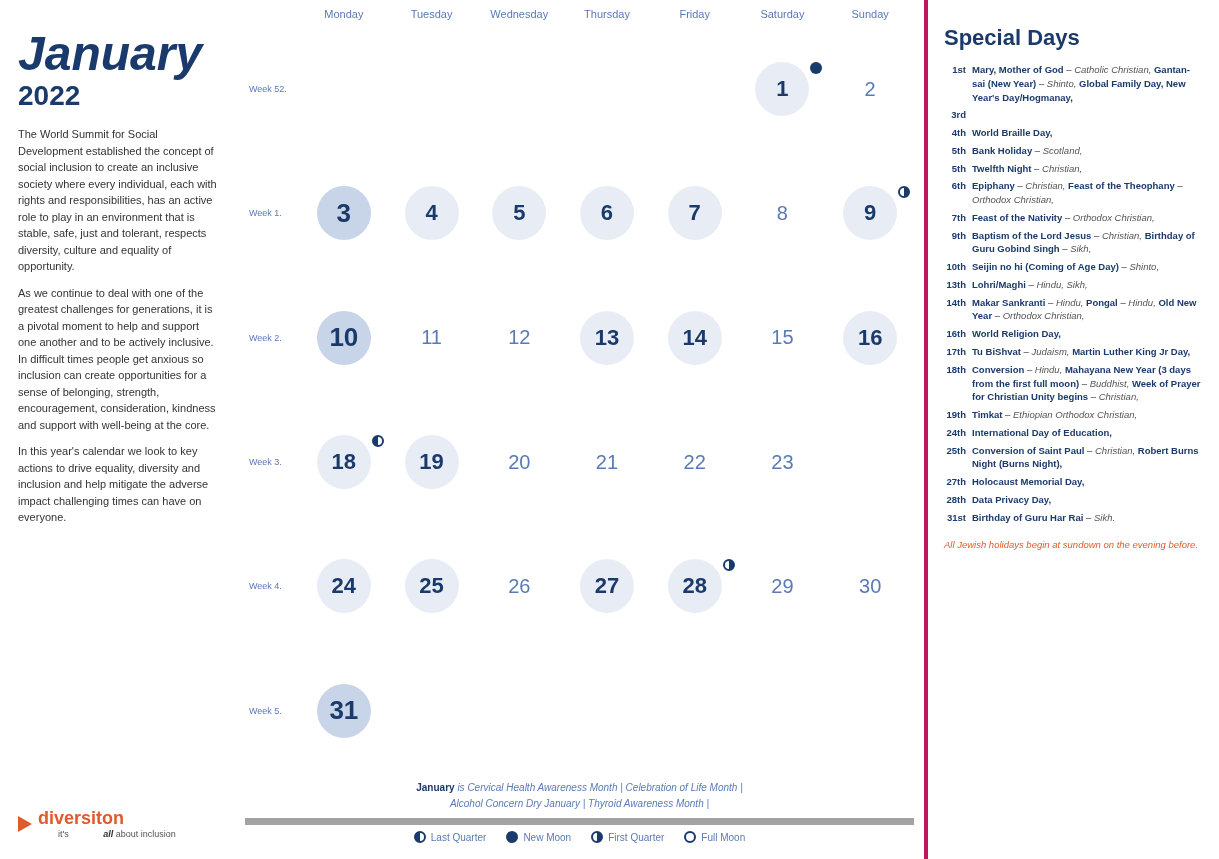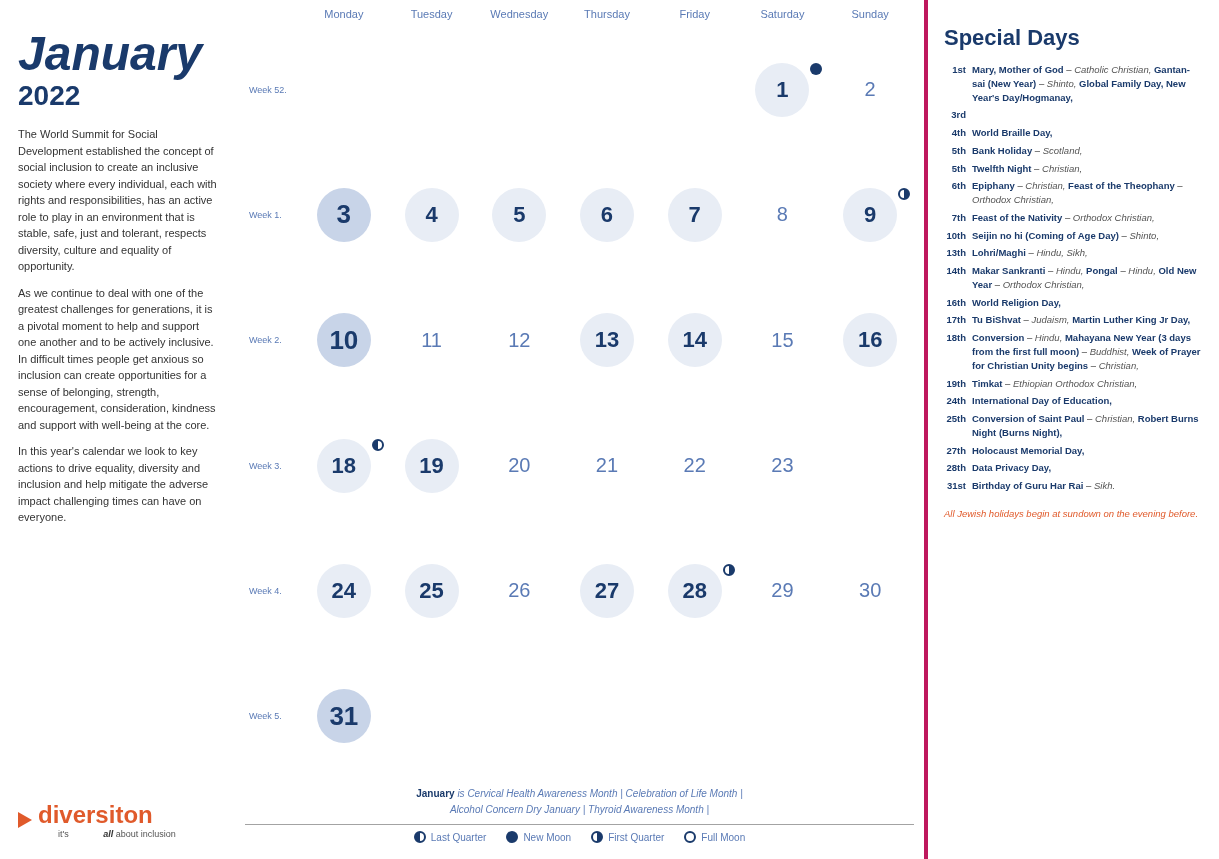--- a/index.html
+++ b/index.html
@@ -49,21 +49,21 @@
       gap: 6px;
       margin-top: 10px;
     }
     .logo-triangle {
       width: 0; height: 0;
       border-top: 8px solid transparent;
       border-bottom: 8px solid transparent;
       border-left: 14px solid #e05a2b;
     }
     .logo-text {
-      font-size: 24px;
+      font-size: 18px;
       font-weight: 900;
       color: #1a3a6b;
     }
     .logo-text span { color: #e05a2b; }
     .logo-sub {
       font-size: 9px;
       color: #555;
       margin-left: 20px;
     }
     .logo-sub span { font-style: italic; font-weight: bold; color: #333; margin-left: 32px; }
@@ -170,21 +170,21 @@
       color: #5a7ab5;
       padding: 8px 0 6px 0;
       line-height: 1.6;
     }
     .cal-legend {
       display: flex;
       justify-content: center;
       gap: 20px;
       align-items: flex-end;
       padding: 6px 0;
-      border-top: 1px solid #a3a3a3;
+      border-top: 7px solid #a3a3a3;
       font-size: 10px;
       color: #5a7ab5;
     }
     .legend-item {
       display: flex;
       align-items: center;
       gap: 5px;
     }
 
     
@@ -440,20 +440,24 @@
       </div>
       <div class="special-day-entry">
         <span class="sd-date">6th</span>
         <span class="sd-text"><strong>Epiphany</strong> – <em>Christian,</em> <strong>Feast of the Theophany</strong> – <em>Orthodox Christian,</em></span>
       </div>
       <div class="special-day-entry">
         <span class="sd-date">7th</span>
         <span class="sd-text"><strong>Feast of the Nativity</strong> – <em>Orthodox Christian,</em></span>
       </div>
       <div class="special-day-entry">
+        <span class="sd-date">9th</span>
+        <span class="sd-text"><strong>Baptism of the Lord Jesus</strong> – <em>Christian,</em> <strong>Birthday of Guru Gobind Singh</strong> – <em>Sikh,</em></span>
+      </div>
+      <div class="special-day-entry">
         <span class="sd-date">10th</span>
         <span class="sd-text"><strong>Seijin no hi (Coming of Age Day)</strong> – <em>Shinto,</em></span>
       </div>
       <div class="special-day-entry">
         <span class="sd-date">13th</span>
         <span class="sd-text"><strong>Lohri/Maghi</strong> – <em>Hindu, Sikh,</em></span>
       </div>
       <div class="special-day-entry">
         <span class="sd-date">14th</span>
         <span class="sd-text"><strong>Makar Sankranti</strong> – <em>Hindu,</em> <strong>Pongal</strong> – <em>Hindu,</em> <strong>Old New Year</strong> – <em>Orthodox Christian,</em></span>

